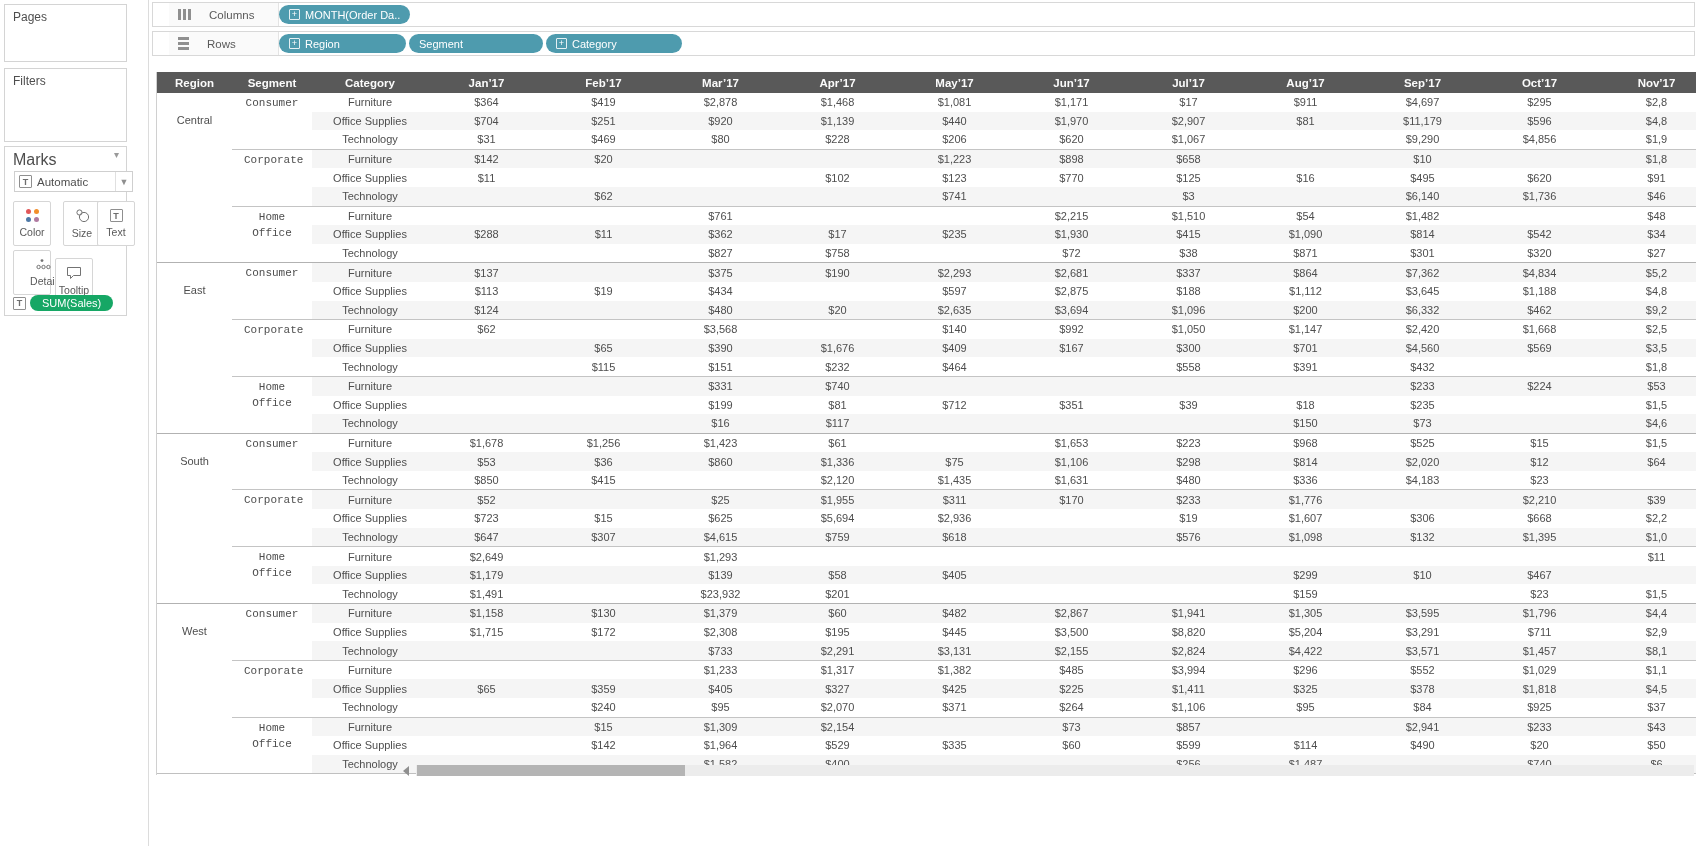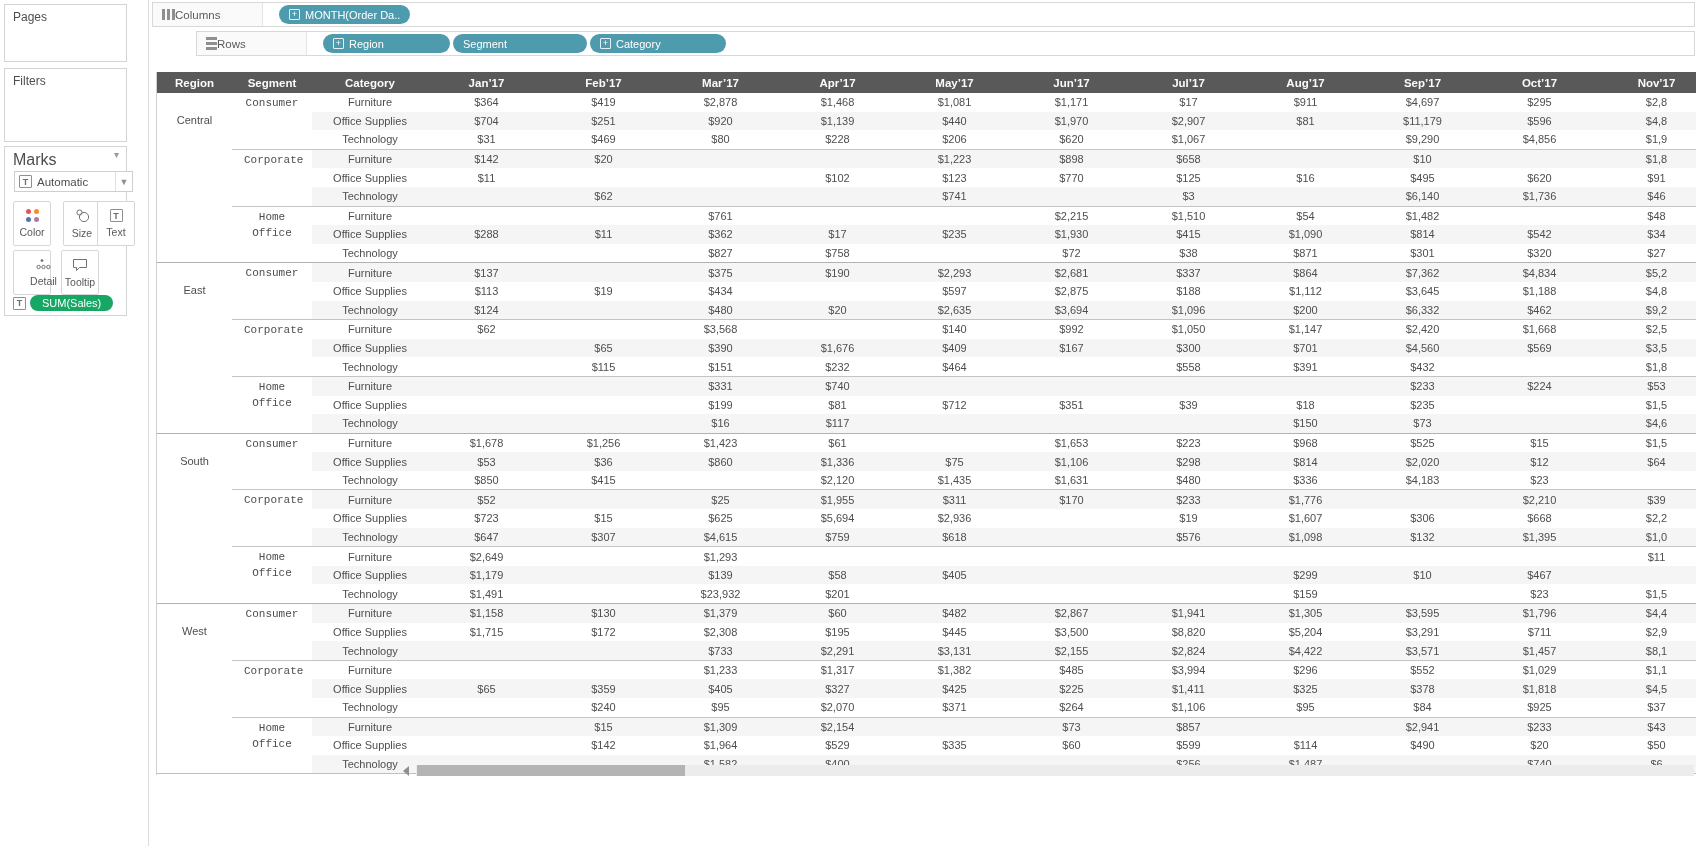--- a/index.html
+++ b/index.html
@@ -22,22 +22,22 @@
   .cicon i{position:absolute;width:5px;height:5px;border-radius:50%;}
   .cicon i:nth-child(1){left:0;top:0;background:#e15759;}
   .cicon i:nth-child(2){right:0;top:0;background:#f28e2b;}
   .cicon i:nth-child(3){left:0;bottom:0;background:#4e79a7;}
   .cicon i:nth-child(4){right:0;bottom:0;background:#b07aa1;}
   #sales-pill-row{position:absolute;left:8px;top:148px;height:16px;display:flex;align-items:center;gap:4px;}
   #sales-pill{height:16px;border-radius:8px;color:#fff;font-size:11px;display:flex;align-items:center;justify-content:center;padding:0 12px;}
   
   .shelf{position:absolute;left:152px;right:1px;height:25px;border:1px solid #d8d8d8;background:#fff;box-sizing:border-box;}
   #columns-shelf{top:2px;}
-  #rows-shelf{top:31px;margin-left:44px;}
-  .shelf-label{position:absolute;left:0;top:0;bottom:0;width:110px;background:#fafafa;border-right:1px solid #e4e4e4;display:flex;align-items:center;padding-left:9px;gap:0;font-size:11.5px;color:#5a5a5a;box-sizing:border-box;}
+  #rows-shelf{top:31px;}
+  .shelf-label{position:absolute;left:16px;top:0;bottom:0;width:110px;background:#fafafa;border-right:1px solid #e4e4e4;display:flex;align-items:center;padding-left:9px;gap:18px;font-size:11.5px;color:#5a5a5a;box-sizing:border-box;}
   .colicon{display:inline-flex;gap:2px;}
   .colicon i{width:3px;height:11px;background:#8f8f8f;}
   .rowicon{display:inline-flex;flex-direction:column;gap:2px;}
   .rowicon i{width:11px;height:3px;background:#8f8f8f;}
   .pill-row{position:absolute;left:126px;top:2px;display:flex;gap:3px;}
   .pill{height:19px;border-radius:10px;color:#fff;font-size:11px;display:flex;align-items:center;padding:0 10px;gap:5px;box-sizing:border-box;white-space:nowrap;overflow:hidden;}
   #columns-shelf .pill{width:131px;}
   #rows-shelf .pill:nth-child(1){width:127px;}
   #rows-shelf .pill:nth-child(2){width:134px;}
   #rows-shelf .pill:nth-child(3){width:136px;}
@@ -103,21 +103,21 @@
     <span>
       <svg width="15" height="13" viewBox="0 0 15 13">
           <circle cx="6" cy="2.6" r="1.4" fill="#737373"></circle>
           <circle cx="2.6" cy="9" r="1.7" fill="none" stroke="#737373"></circle>
           <circle cx="7.5" cy="9" r="1.7" fill="none" stroke="#737373"></circle>
           <circle cx="12.4" cy="9" r="1.7" fill="none" stroke="#737373"></circle>
         </svg>
     </span>
     <span>Detail</span>
   </div>
-  <div class="mbtn" style="left:50px;top:103px;margin-left:6px;">
+  <div class="mbtn" style="left:50px;top:111px;">
     <span>
       <svg width="16" height="14" viewBox="0 0 16 14">
           <path d="M1.5 1.5 h13 v8 h-7 l-3 3 v-3 h-3 z" fill="none" stroke="#737373"></path>
         </svg>
     </span>
     <span>Tooltip</span>
   </div>
   <div id="sales-pill-row">
     <span class="ticon">T</span>
     <span id="sales-pill" style="background: rgb(22, 167, 101);">SUM(Sales)</span>

